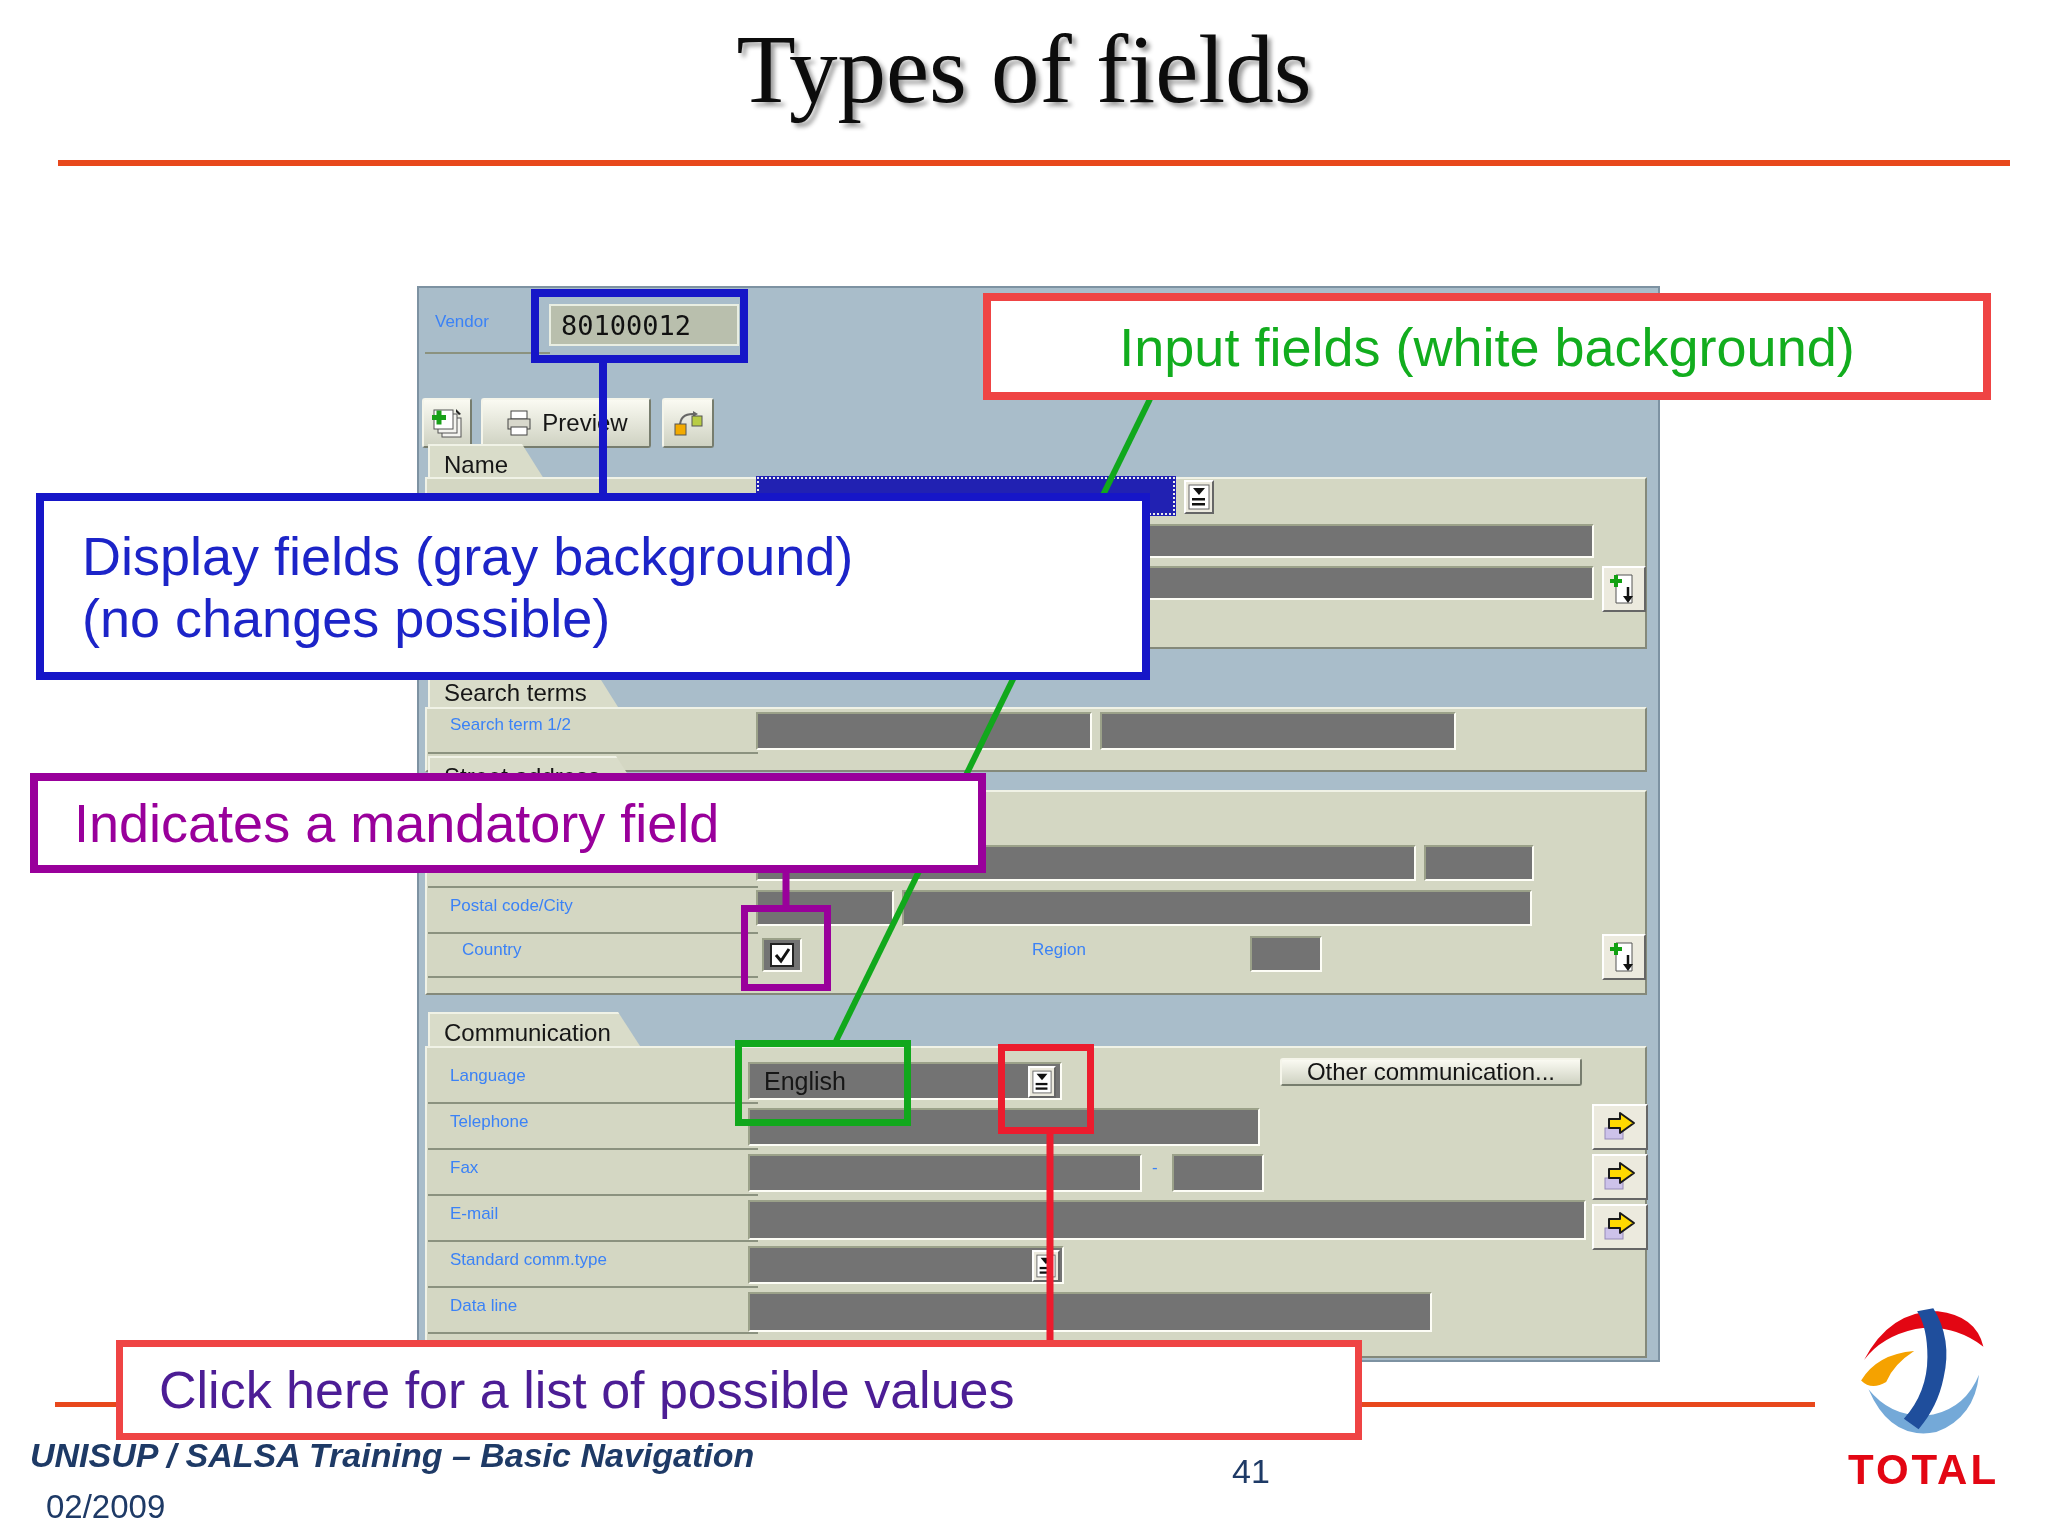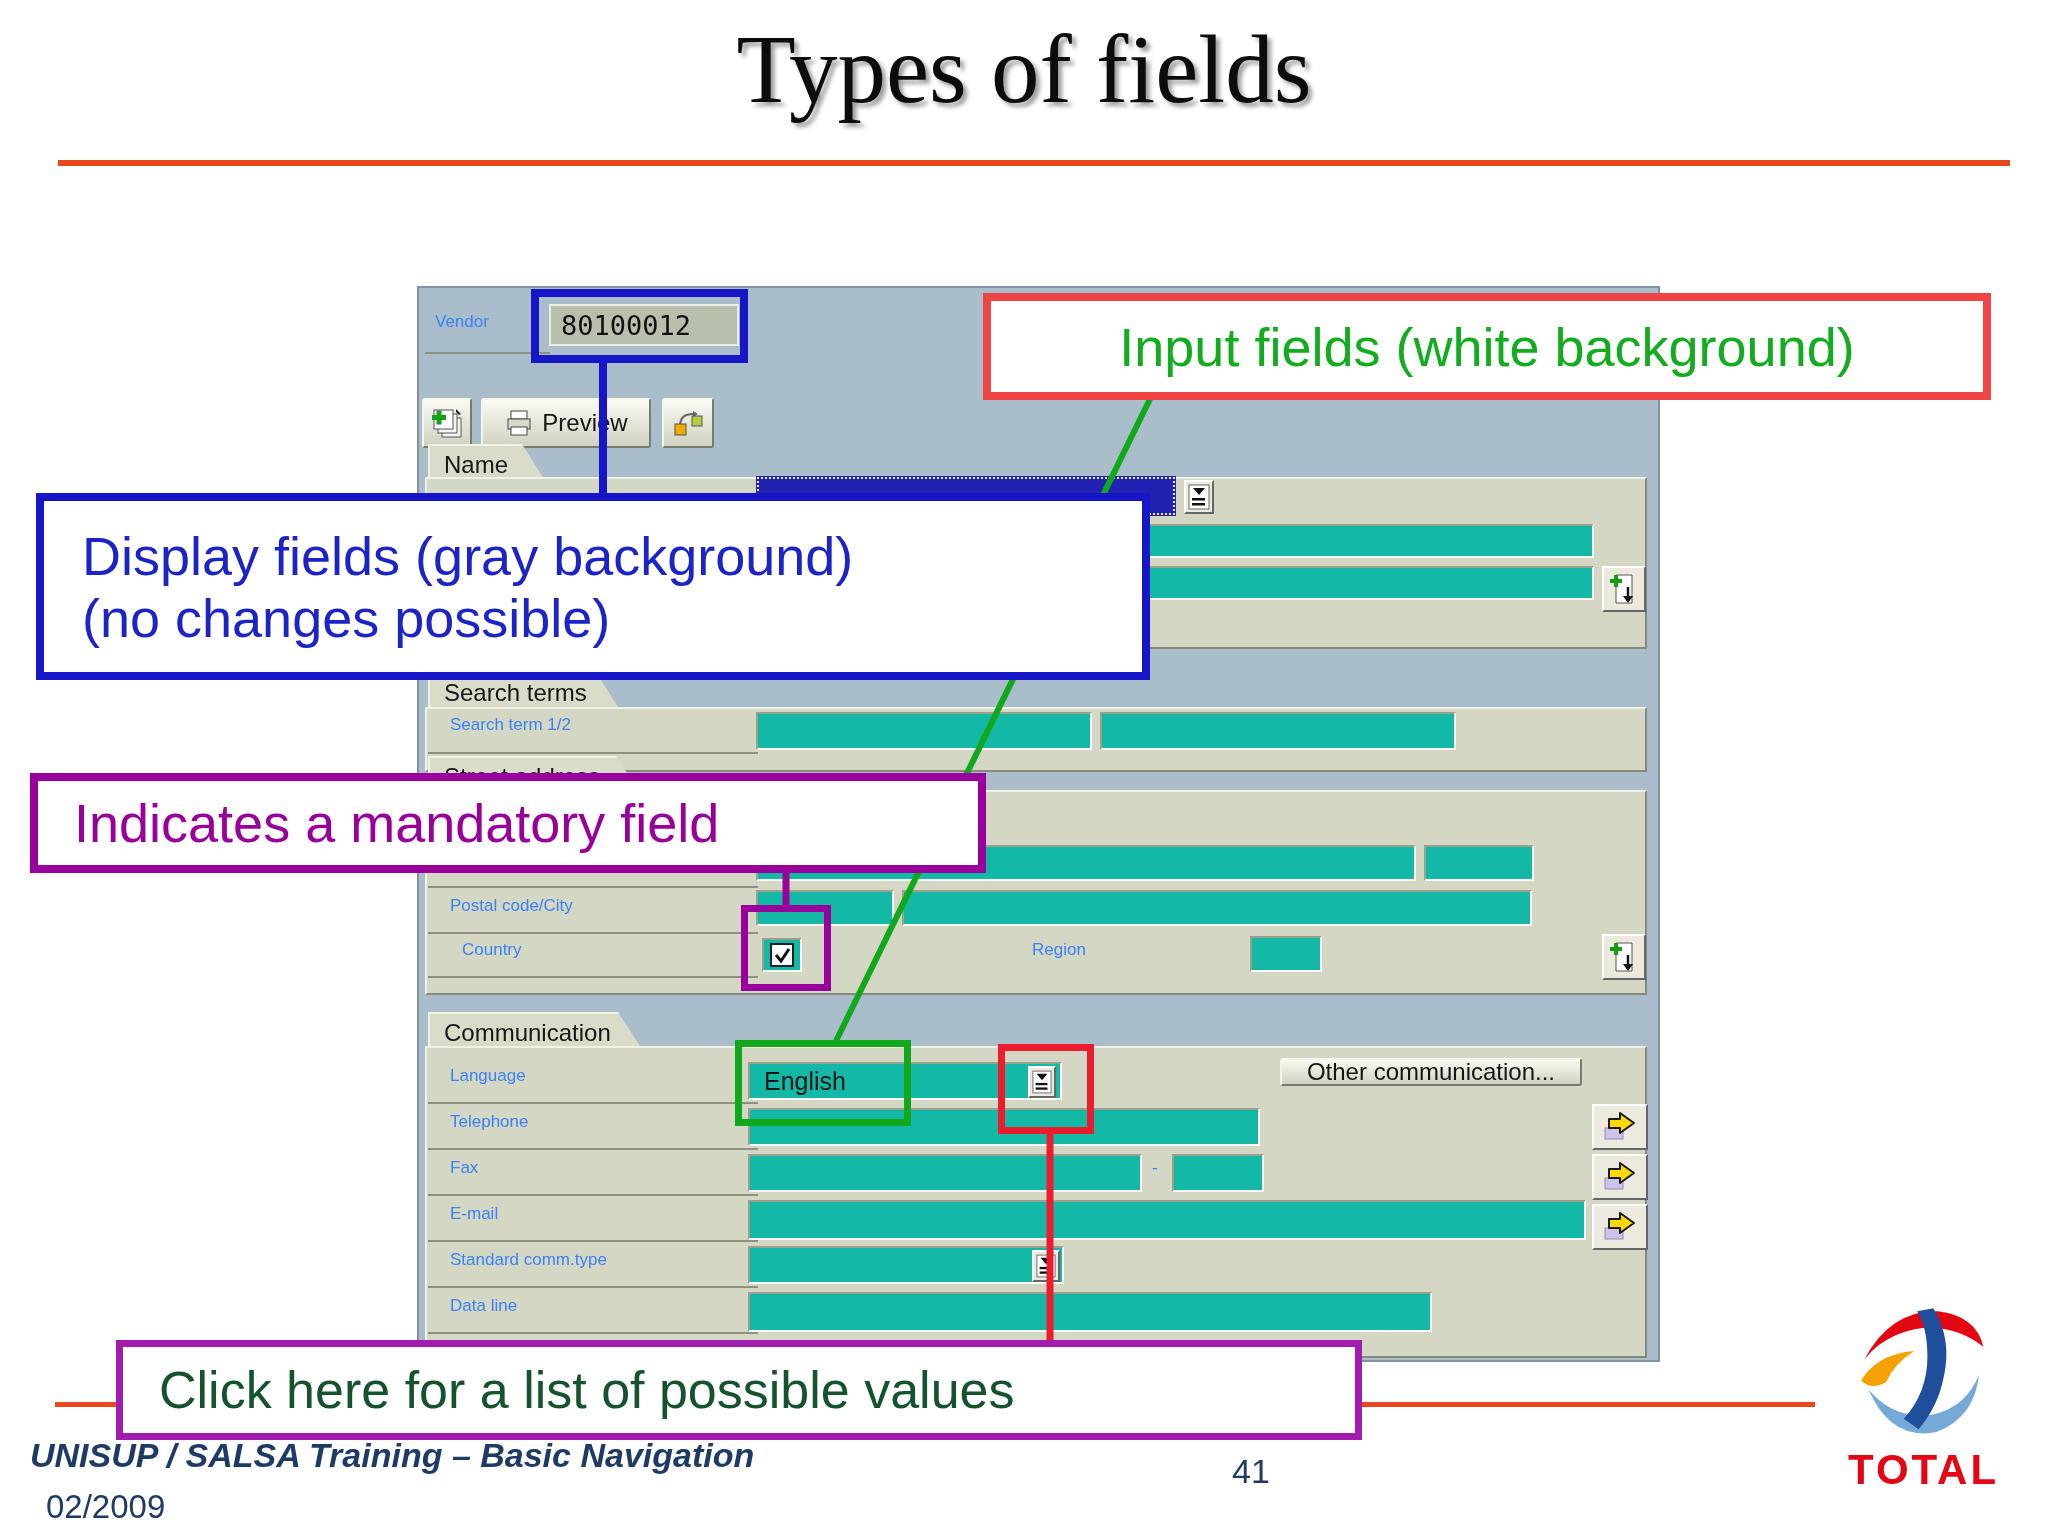--- a/index.html
+++ b/index.html
@@ -10,38 +10,38 @@
          font-family:"Liberation Serif",serif;font-size:97px;color:#0c0c0c;
          text-shadow:4px 4px 4px rgba(40,40,40,.45);white-space:nowrap;}
   .rule{position:absolute;background:#e8481c;}
   .panel{position:absolute;background:#a9bdca;border:2px solid #7d92a2;box-sizing:border-box;}
   .sec{position:absolute;background:#d4d7c3;border:2px solid;
        border-color:#f0f2e6 #84897a #84897a #f0f2e6;box-sizing:border-box;}
   .tab{position:absolute;background:#d9dcc9;clip-path:polygon(0 0,calc(100% - 22px) 0,100% 100%,0 100%);
        font-size:24px;color:#161616;padding:5px 0 0 14px;box-sizing:border-box;
        border-top:2px solid #f0f2e6;border-left:2px solid #f0f2e6;}
   .lbl{position:absolute;font-size:17px;color:#3b82f6;white-space:nowrap;}
-  .fw{position:absolute;background:#14b8a6;border:2px solid;box-sizing:border-box;
+  .fw{position:absolute;background:#737373;border:2px solid;box-sizing:border-box;
       border-color:#9ba189 #fdfdf6 #fdfdf6 #9ba189;}
   .fg{position:absolute;background:#b9bfad;border:2px solid #e9eee2;box-sizing:border-box;
       font-size:27px;color:#111;font-family:"DejaVu Sans Mono",monospace;
       display:flex;align-items:center;padding-left:10px;}
   .sel{position:absolute;background:#2121b2;outline:2px dotted #ececec;outline-offset:-3px;}
   .hr{position:absolute;background:#8b927f;height:2px;}
   .btn{position:absolute;background:linear-gradient(#fafaf2,#cfd2c2);border:2px solid;
        border-color:#f5f5ea #777d6e #777d6e #f5f5ea;border-radius:3px;box-sizing:border-box;
        display:flex;align-items:center;justify-content:center;gap:8px;font-size:24px;color:#151515;}
   .ddbtn{position:absolute;background:#eceade;border:2px solid;border-color:#fff #666 #666 #fff;
          box-sizing:border-box;display:flex;align-items:center;justify-content:center;}
   .ann{position:absolute;background:#fff;box-sizing:border-box;display:flex;align-items:center;}
   .at{font-size:54px;white-space:nowrap;}
   .ann-blue{border:8px solid #1616c8;color:#1c24c8;}
   .ann-green{border:8px solid #ef4444;color:#12ad1e;justify-content:center;}
   .ann-purple{border:8px solid #99009b;color:#99009b;}
-  .ann-red{border:7px solid #a21caf;color:#14532d;}
+  .ann-red{border:7px solid #ef4444;color:#4c1d95;}
   .rect{position:absolute;box-sizing:border-box;background:transparent;}
   .r-blue{border:8px solid #1616c8;}
   .r-green{border:7px solid #11a81c;}
   .r-purple{border:7px solid #99009b;}
   .r-red{border:7px solid #ec1c2e;}
   .f1{position:absolute;font-size:34px;font-weight:bold;font-style:italic;color:#1e3a66;white-space:nowrap;}
   .f2{position:absolute;font-size:33px;color:#1e3a66;white-space:nowrap;margin-left:16px;}
   .pgnum{position:absolute;font-size:34px;color:#1e3a66;}
   .logotext{position:absolute;font-size:42px;font-weight:bold;color:#e30613;letter-spacing:3px;
             font-family:"Liberation Sans",sans-serif;}

